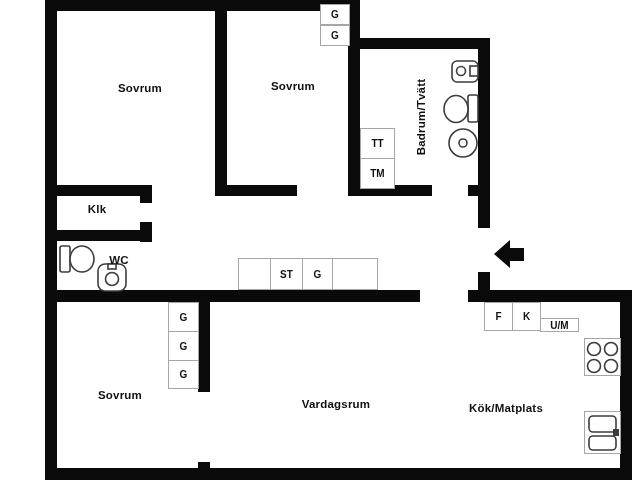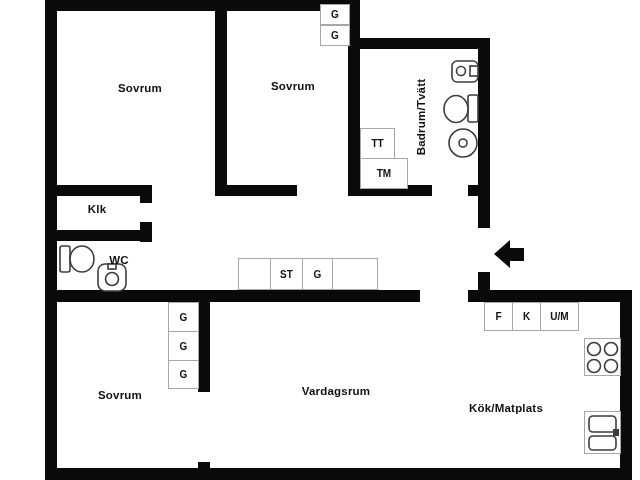--- a/index.html
+++ b/index.html
@@ -52,21 +52,21 @@
   <div class="unit" style="left:320px;top:4px;width:30px;height:21px">
       <span>G</span>
     </div>
   <div class="unit" style="left:320px;top:25px;width:30px;height:21px">
       <span>G</span>
     </div>
 
   <div class="unit" style="left:360px;top:128px;width:35px;height:31px">
       <span>TT</span>
     </div>
-  <div class="unit" style="left:360px;top:158px;width:48px;height:31px">
+  <div class="unit" style="left:360px;top:158px;width:35px;height:31px">
       <span>TM</span>
     </div>
 
   <div class="unit" style="left:238px;top:258px;width:33px;height:32px"></div>
   <div class="unit" style="left:270px;top:258px;width:33px;height:32px">
       <span>ST</span>
     </div>
   <div class="unit" style="left:302px;top:258px;width:31px;height:32px">
       <span>G</span>
     </div>
@@ -81,21 +81,21 @@
   <div class="unit" style="left:168px;top:360px;width:31px;height:29px">
       <span>G</span>
     </div>
 
   <div class="unit" style="left:484px;top:302px;width:29px;height:29px">
       <span>F</span>
     </div>
   <div class="unit" style="left:512px;top:302px;width:29px;height:29px">
       <span>K</span>
     </div>
-  <div class="unit" style="left:540px;top:302px;width:39px;height:29px">
+  <div class="unit" style="left:540px;top:318px;width:39px;height:14px">
       <span>U/M</span>
     </div>
 
   <div class="unit" style="left:584px;top:338px;width:37px;height:38px"></div>
   <div class="unit" style="left:584px;top:411px;width:37px;height:43px"></div>
 
   <svg id="fixtures" width="640" height="480" viewBox="0 0 640 480">
 
     <g>
       <polygon class="arrow" points="494,254 510,240 510,248 524,248 524,261 510,261 510,268"></polygon>
@@ -141,16 +141,16 @@
       <rect class="fx-solid" x="613" y="429" width="6" height="7"></rect>
     </g>
   </svg>
 
   <div class="room-label" style="left:140px;top:88px">Sovrum</div>
   <div class="room-label" style="left:293px;top:86px">Sovrum</div>
   <div class="room-label vertical" style="left:421px;top:117px">Badrum/Tvätt</div>
   <div class="room-label" style="left:97px;top:209px">Klk</div>
   <div class="room-label" style="left:119px;top:260px">WC</div>
   <div class="room-label" style="left:120px;top:395px">Sovrum</div>
-  <div class="room-label" style="left:336px;top:391px">Vardagsrum</div>
+  <div class="room-label" style="left:336px;top:404px">Vardagsrum</div>
   <div class="room-label" style="left:506px;top:408px">Kök/Matplats</div>
 
 </div>
 
 </body></html>

